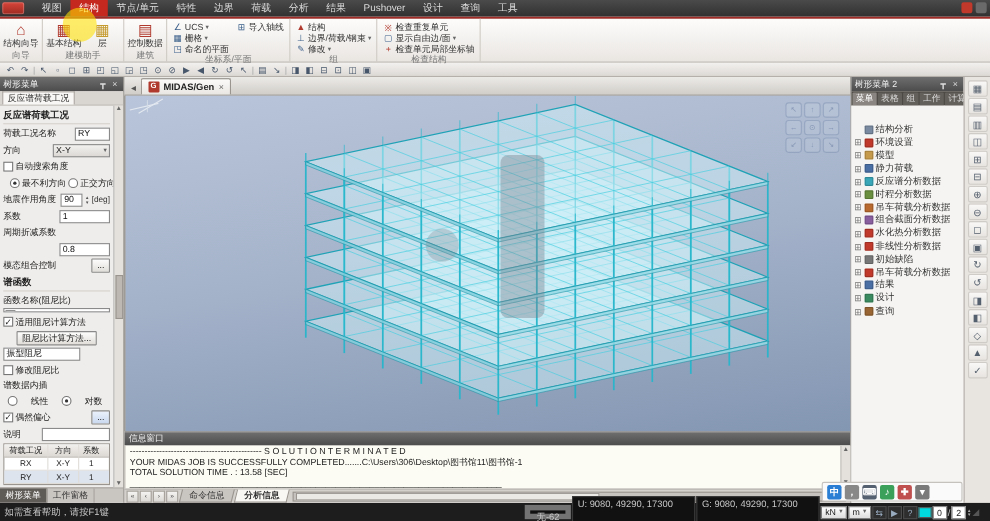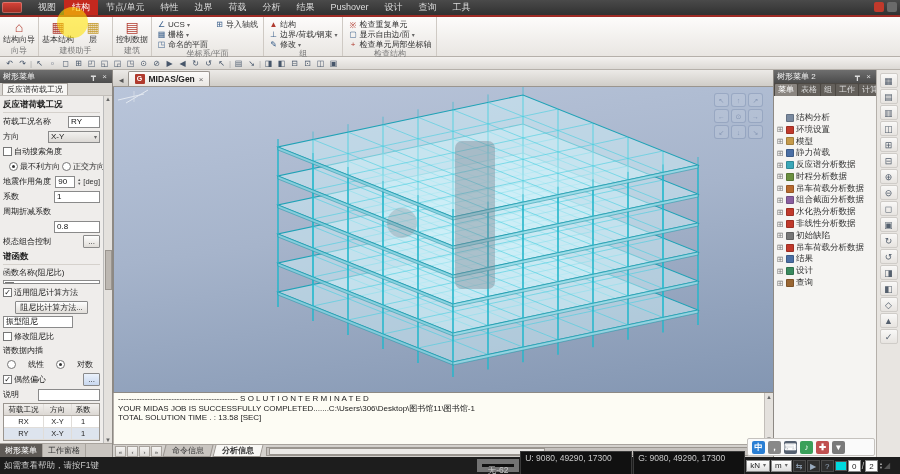--- a/index.html
+++ b/index.html
@@ -830,28 +830,30 @@
             <div>↓</div>
             <div>↘</div>
           </div>
         <svg class="triad" viewBox="0 0 46 18">
           <line x1="4" y1="13" x2="30" y2="7" stroke="#eef2f6" stroke-width="1"></line>
           <line x1="12" y1="16" x2="34" y2="3" stroke="#eef2f6" stroke-width="1"></line>
           <line x1="20" y1="15" x2="20" y2="4" stroke="#dfe6ee" stroke-width="0.8"></line>
         </svg>
       </div>
       <div class="msg-window">
+        <div class="msg-title">信息窗口</div>
         <div class="msg-body" id="msgBody">
           <div class="msg-vscroll">
               <span>▲</span>
               <span>▼</span>
             </div>
         <div>---------------------------------------------  S O L U T I O N   T E R M I N A T E D</div>
             <div>YOUR MIDAS JOB IS SUCCESSFULLY COMPLETED.......C:\Users\306\Desktop\图书馆11\图书馆-1</div>
             <div>TOTAL SOLUTION TIME .  :      13.58  [SEC]</div>
+            <div>____________________________________________________________________________</div>
           </div>
       </div>
       <div class="sheet-row">
         <div class="sheet-nav">
           <span>«</span>
           <span>‹</span>
           <span>›</span>
           <span>»</span>
         </div>
         <div id="sheetTabs" style="display:flex">

